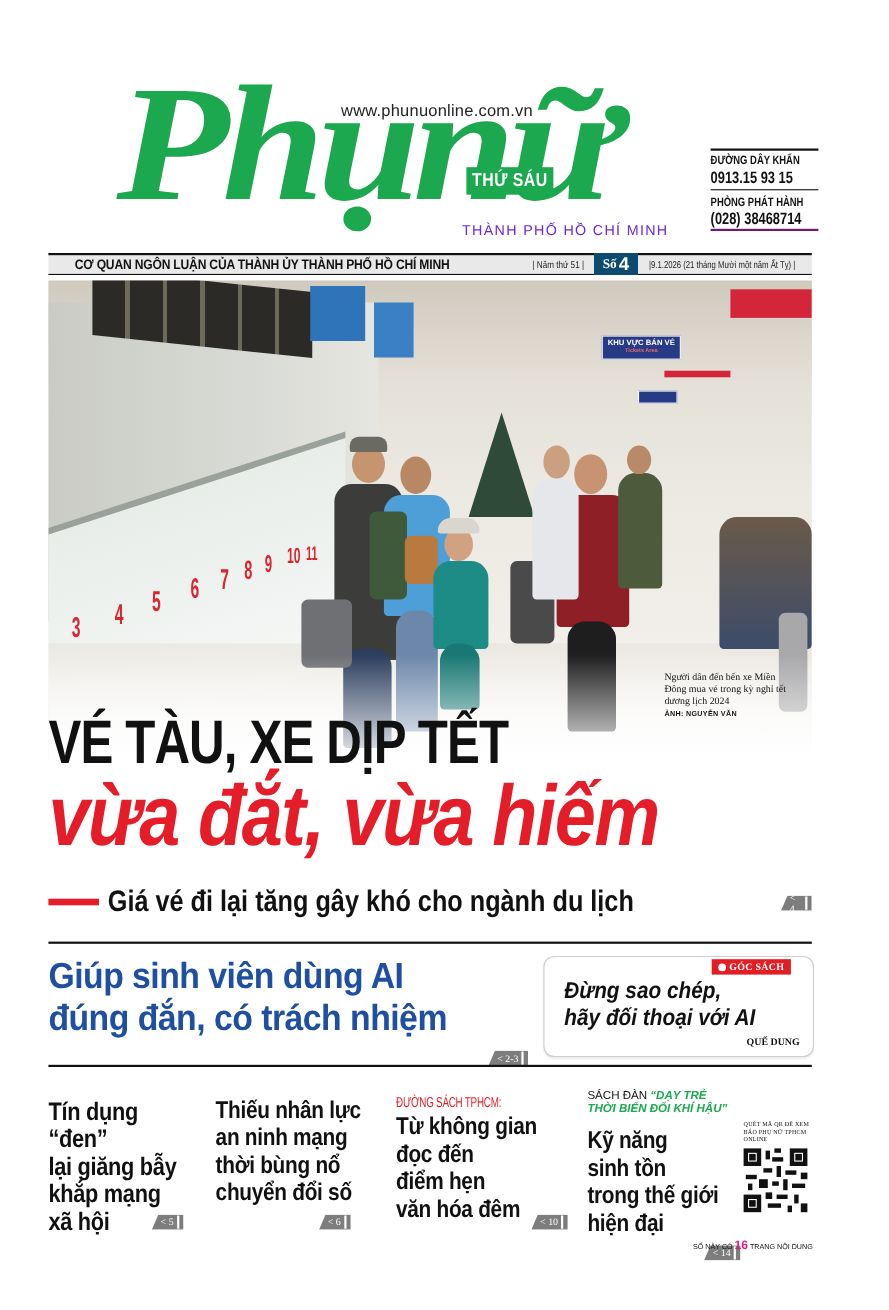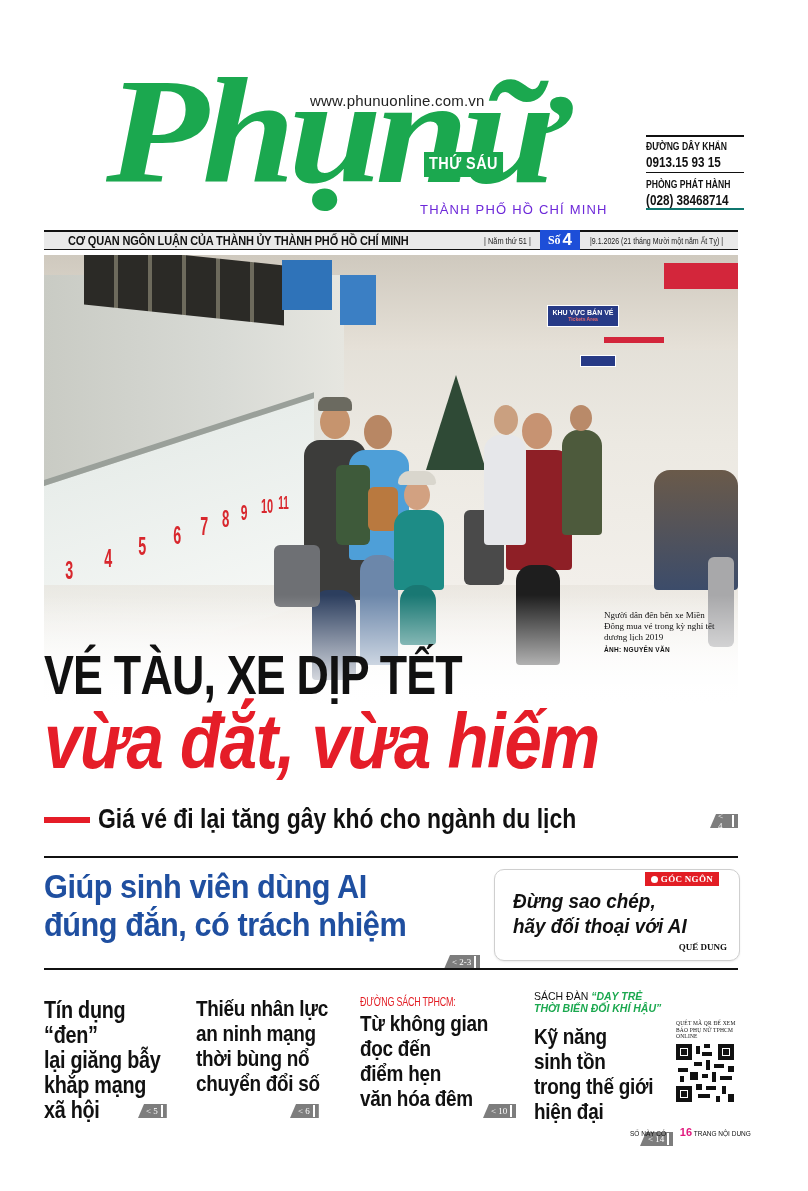--- a/index.html
+++ b/index.html
@@ -22,21 +22,21 @@
     position: absolute; left: 380px; top: 92px; background: #1ba84f; color: #fff;
     font-family: "Liberation Sans", sans-serif; font-weight: bold; font-size: 17px;
     padding: 2px 6px 3px 6px; transform: scaleX(0.85); transform-origin: left top; letter-spacing: 0.5px;
   }
   .logo-city {
     position: absolute; left: 376px; top: 142px;
     font-family: "Liberation Sans", sans-serif; font-size: 13px; color: #6d28d9; letter-spacing: 1.2px;
   }
   .hotline {
     position: absolute; left: 602px; top: 75px; width: 98px;
-    border-top: 2px solid #111; border-bottom: 2px solid #0f766e;
+    border-top: 2px solid #111; border-bottom: 2px solid #701a75;
   }
   .hotline .row {
     font-family: "Liberation Sans", sans-serif; font-weight: bold; color: #111;
     transform: scaleX(0.78); transform-origin: left center; white-space: nowrap;
   }
   .hotline .lbl { font-size: 11px; line-height: 14px; padding-top: 2px; }
   .hotline .num { font-size: 15px; line-height: 17px; }
   .hotline .sep { border-top: 1px solid #111; margin: 2px 0; }
 
   
@@ -44,21 +44,21 @@
     position: absolute; left: 44px; top: 230px; width: 694px; height: 20px;
     border-top: 2px solid #111; border-bottom: 1px solid #111; background: #e9e9e9;
     display: flex; align-items: center;
   }
   .strip .agency {
     margin-left: 24px; font-weight: bold; font-size: 12.5px; color: #111; letter-spacing: -0.2px;
     transform: scaleX(0.88); transform-origin: left center; white-space: nowrap; width: 410px;
   }
   .strip .year { font-size: 9px; color: #222; position: absolute; left: 440px; top: 4px; white-space: nowrap; transform: scaleX(0.82); transform-origin: left center; }
   .strip .issue {
-    position: absolute; left: 496px; top: -2px; height: 20px; width: 40px; background: #1d4ed8; color: #fff;
+    position: absolute; left: 496px; top: -2px; height: 20px; width: 40px; background: #0c4a6e; color: #fff;
     font-family: "Liberation Serif", serif; font-weight: bold; font-size: 12px;
     display: flex; align-items: center; justify-content: center; gap: 2px;
   }
   .strip .issue .n { font-family: "Liberation Sans", sans-serif; font-size: 17px; }
   .strip .date { position: absolute; left: 546px; top: 4px; font-size: 9px; color: #222; white-space: nowrap; transform: scaleX(0.78); transform-origin: left center; }
 
   
   .hero {
     position: absolute; left: 44px; top: 255px; width: 694px; height: 470px; overflow: hidden;
     background: linear-gradient(180deg, #dcd8cf 0%, #ece9e2 40%, #f2efea 70%, #ffffff 100%);
@@ -152,21 +152,21 @@
     position: absolute; left: 534px; top: 990px; width: 130px; font-size: 10.5px; line-height: 12px; color: #111;
     font-family: "Liberation Sans", sans-serif;
   }
   .t4-kicker .green { color: #1ba84f; font-weight: bold; font-style: italic; }
 
   .qr-block { position: absolute; left: 676px; top: 1020px; width: 64px; }
   .qr-block .txt { font-family: "Liberation Serif", serif; font-size: 5.5px; line-height: 6.5px; color: #111; text-transform: uppercase; letter-spacing: 0.2px; }
   .qr { margin-top: 4px; width: 58px; height: 58px; position: relative; background: #fff; }
   .qr .cell { position: absolute; background: #111; }
   .pages-note { position: absolute; left: 630px; top: 1126px; font-family: "Liberation Sans", sans-serif; font-size: 6.5px; color: #111; white-space: nowrap; }
-  .pages-note .n { color: #e0197d; font-weight: bold; font-size: 11px; margin-left: 12px; }
+  .pages-note .n { color: #e0197d; font-weight: bold; font-size: 11px; }
 </style>
 </head>
 <body>
 
 <div class="masthead">
   <div class="logo-word">Phụnữ</div>
   <div class="logo-url">www.phunuonline.com.vn</div>
   <div class="logo-day">THỨ SÁU</div>
   <div class="logo-city">THÀNH PHỐ HỒ CHÍ MINH</div>
 
@@ -244,21 +244,21 @@
   <div class="person" style="left:472px; top:310px; width:44px; height:100px; background:#1e1e1e;"></div>
 
   <div class="person" style="left:440px; top:180px; width:42px; height:110px; background:#e6e7ea;"></div>
   <div class="head" style="left:450px; top:150px; width:24px; height:30px; background:#caa080;"></div>
   <div class="person" style="left:518px; top:175px; width:40px; height:105px; background:#4d5a3c;"></div>
   <div class="head" style="left:526px; top:150px; width:22px; height:26px; background:#b98a69;"></div>
 
   <div class="fade"></div>
 
   <div class="caption">
-    <div>Người dân đến bến xe Miền Đông mua vé trong kỳ nghỉ tết dương lịch 2019</div>
+    <div>Người dân đến bến xe Miền Đông mua vé trong kỳ nghỉ tết dương lịch 2024</div>
     <div class="credit">ẢNH: NGUYỄN VĂN</div>
   </div>
 </div>
 
 <div class="hl-1">VÉ TÀU, XE DỊP TẾT</div>
 <div class="hl-2">vừa đắt, vừa hiếm</div>
 
 <div class="sub-row">
   <div class="sub-dash"></div>
   <div class="sub-text">Giá vé đi lại tăng gây khó cho ngành du lịch</div>
@@ -268,21 +268,21 @@
 <div class="rule" style="top:856px;"></div>
 
 <div class="story2">
   <div>Giúp sinh viên dùng AI</div>
   <div>đúng đắn, có trách nhiệm</div>
 </div>
 <div class="pageref" style="left:444px; top:955px;">&lt; 2-3</div>
 
 <div class="opinion">
   <div class="tag">
-    <span class="dot"></span><span>GÓC NGÔN</span>
+    <span class="dot"></span><span>GÓC SÁCH</span>
   </div>
   <div class="title">
     <div>Đừng sao chép,</div>
     <div>hãy đối thoại với AI</div>
   </div>
   <div class="author">QUẾ DUNG</div>
 </div>
 
 <div class="rule" style="top:968px;"></div>
 

